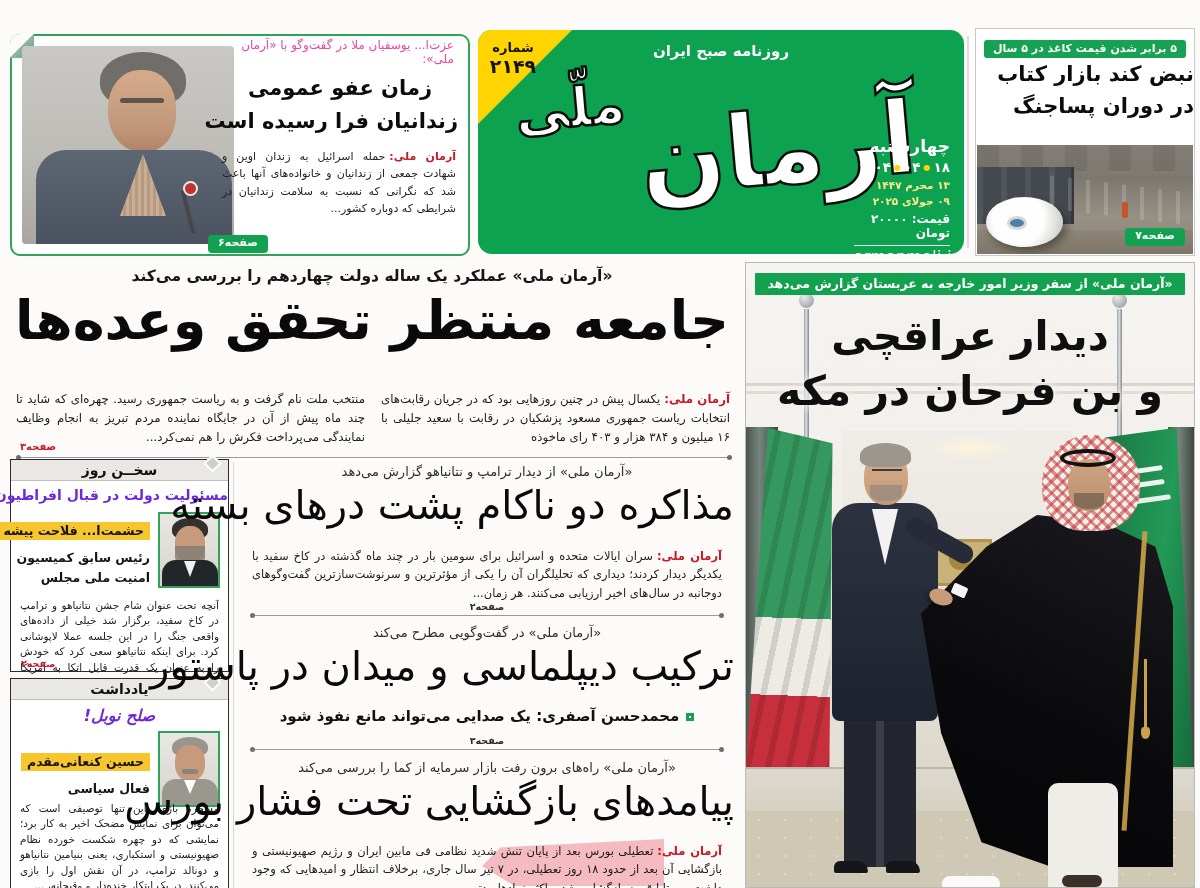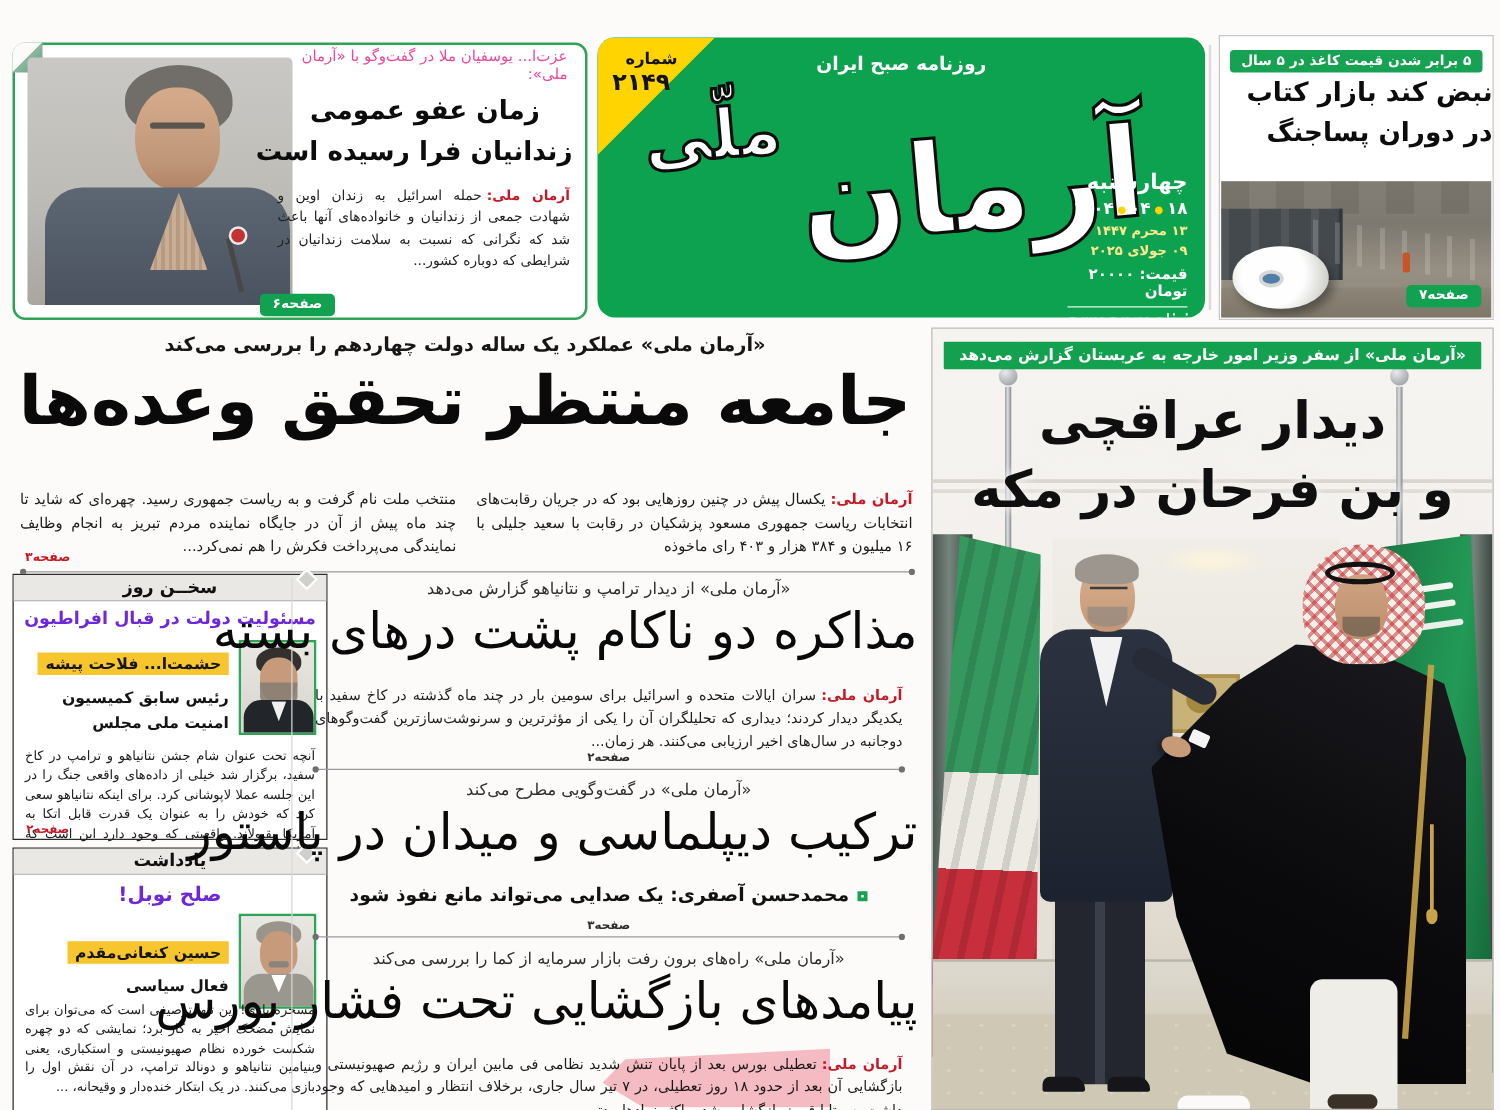--- a/index.html
+++ b/index.html
@@ -45,21 +45,21 @@
              color:#222;margin-left:39px; }
   .lead-prefix { color:#c41a27; font-weight:bold; margin-left:4px; }
   .tl-badge { left:196px; bottom:1px; }
 
   
   .masthead { left:478px; top:30px; width:486px; height:224px; background:#0ca24f; border-radius:14px;
               overflow:hidden; }
   .mh-corner { left:0; top:0; width:94px; height:94px; background:#ffd400;
                clip-path:polygon(0 0,100% 0,0 100%); }
   .mh-corner-text { left:6px; top:10px; width:58px; text-align:center; color:#131313; font-weight:bold; }
-  .mh-issue-label { font-size:13px; display:block;text-align:right; }
+  .mh-issue-label { font-size:13px; display:block; }
   .mh-issue-number { font-size:19px; display:block; }
   .mh-tagline { left:0; right:0; top:12px; text-align:center; color:#fff; font-weight:bold; font-size:15px; }
   .mh-logo { left:90px; top:40px; width:300px; height:170px; display:flex; align-items:center;
              justify-content:center; gap:10px; transform:rotate(-5deg); color:#fff;
              -webkit-text-stroke:2.5px #0c0c0c; }
   .mh-logo-main { font-size:100px; font-weight:bold; line-height:1; }
   .mh-logo-sub { font-size:54px; font-weight:bold; align-self:flex-start; margin-top:-6px; }
   .mh-dates { right:14px; top:106px; width:96px; text-align:right; color:#fff; }
   .mh-weekday { font-size:17px; font-weight:bold; }
   .mh-dateline { margin-top:3px; font-size:13.5px; font-weight:bold; display:flex; gap:3px;
@@ -102,21 +102,21 @@
                  font-weight:bold; color:#161616; }
   .main-headline { left:10px; top:289px; width:724px; text-align:center; font-size:54px;
                    font-weight:bold; color:#0a0a0a; white-space:nowrap; letter-spacing:-1px; }
   .main-lead { left:16px; top:390px; width:714px; display:flex; gap:16px; font-size:11.8px;
                line-height:1.6; color:#1c1c1c; }
   .main-lead > div { width:50%; text-align:justify; }
   .main-pageref { left:20px; top:441px; font-size:10px; }
   .rule-main { left:18px; top:457px; width:712px; }
 
   
-  .side-box { left:10px; width:252px; background:#fff; border:1.5px solid #2b2b2b; }
+  .side-box { left:10px; width:219px; background:#fff; border:1.5px solid #2b2b2b; }
   .op-box { top:459px; height:213px; }
   .note-box { top:678px; height:212px; }
   .side-header { left:0; right:0; top:0; height:21px; background:#e9e8e5; border-bottom:1px solid #bdbdbd;
                  text-align:center; font-weight:bold; font-size:14px; line-height:21px; color:#101010; }
   .side-diamond { right:9px; top:-4px; width:13px; height:13px; background:#cfcfcc;
                   border:2px solid #fff; transform:rotate(45deg); }
   .side-headline { left:0; right:0; top:27px; text-align:center; font-weight:bold; color:#6d28d9;
                    font-size:14px; white-space:nowrap; }
   .side-photo { right:8px; top:52px; width:62px; height:76px; border:2px solid #2fa457; overflow:hidden; }
   .sp-bg1 { position:absolute; inset:0; background:linear-gradient(180deg,#e9e7e2,#d7d4cd); }
@@ -356,21 +356,21 @@
       <span>رئیس سابق کمیسیون</span><br>
       <span>امنیت ملی مجلس</span>
     </div>
     <div class="abs side-body" style="top:138px;">آنچه تحت عنوان شام جشن نتانیاهو و ترامپ در کاخ سفید، برگزار شد خیلی از داده‌های واقعی جنگ را در این جلسه عملا لاپوشانی کرد. برای اینکه نتانیاهو سعی کرد که خودش را به عنوان یک قدرت قابل اتکا به آمریکا بقبولاند. واقعیتی که وجود دارد این است که تلفات...</div>
     <div class="abs red side-pageref">صفحه۲</div>
   </section>
 
   <section class="abs side-box note-box">
     <div class="abs side-header">یادداشت</div>
     <div class="abs side-diamond" style="top:-3px;"></div>
-    <div class="abs side-headline" style="font-size:16px;">صلح نوبل!</div>
+    <div class="abs side-headline" style="font-size:16px;font-style:italic;">صلح نوبل!</div>
     <div class="abs side-photo">
       <div class="sp-bg1"></div>
       <div class="sp-hair2"></div>
       <div class="sp-face1"></div>
       <div class="sp-must2"></div>
       <div class="sp-suit2"></div>
       <div class="sp-shirt2"></div>
     </div>
     <div class="abs side-chip" style="top:74px;">حسین کنعانی‌مقدم</div>
     <div class="abs side-role" style="top:100px;">فعال سیاسی</div>

